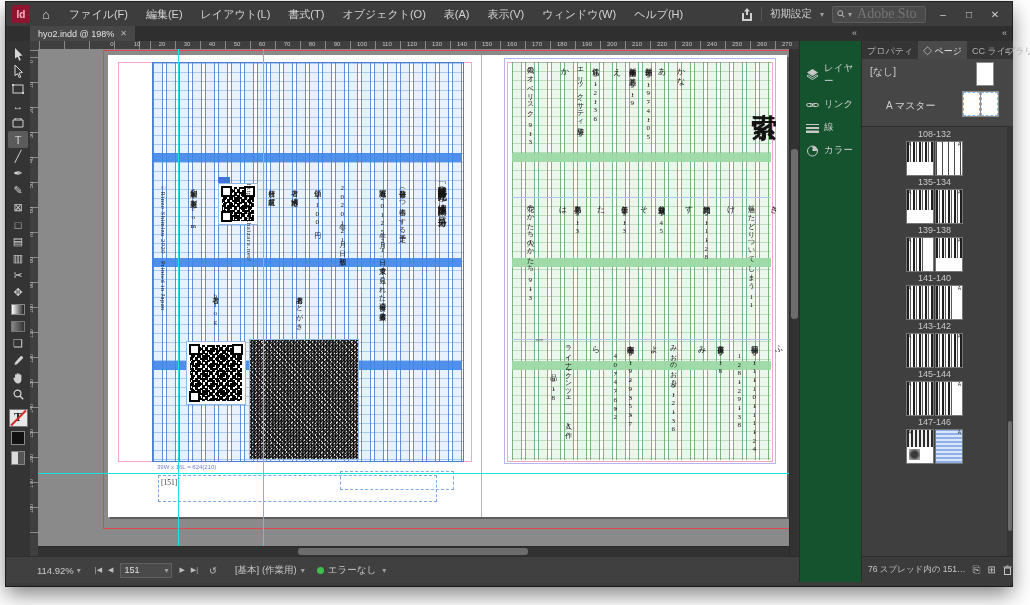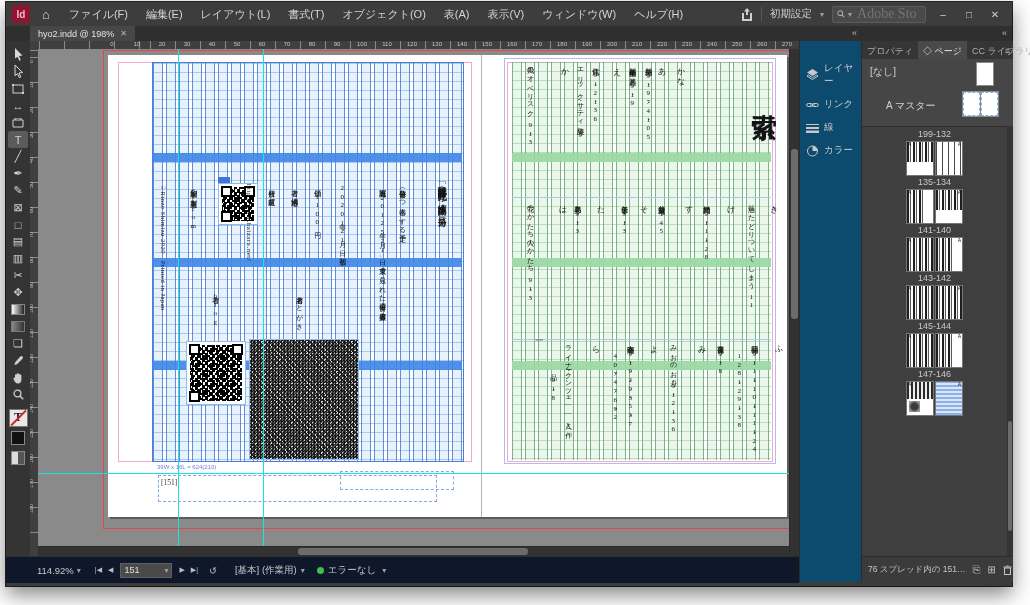--- a/index.html
+++ b/index.html
@@ -88,28 +88,28 @@
   .folio{position:absolute;font-size:7.5px;color:#3a3a3a;font-family:"Liberation Serif",serif;}
   .secline{position:absolute;height:1px;background:#adc6ee;}
   .spineline{position:absolute;width:1px;background:#b5b5b5;}
   .pgshadow-r{position:absolute;width:2px;background:#5c5c5c;}
   .pgshadow-b{position:absolute;height:2px;background:#5c5c5c;}
   
   .vscroll{left:789px;top:49px;width:10px;height:507px;background:#323232;border-left:1px solid #2a2a2a;}
   .vscroll .thumb{position:absolute;left:1px;top:100px;width:7px;height:170px;background:#6c6c6c;border-radius:3px;}
   .hscroll{left:38px;top:546px;width:751px;height:10px;background:#323232;border-top:1px solid #2a2a2a;}
   .hscroll .thumb{position:absolute;top:1px;left:260px;height:7px;width:230px;background:#6c6c6c;border-radius:3px;}
-  .statusbar{left:6px;top:556px;width:793px;height:26px;background:#0f172a;border-top:1px solid #2e2e2e;
+  .statusbar{left:6px;top:556px;width:793px;height:26px;background:#404040;border-top:1px solid #2e2e2e;
              display:flex;align-items:center;color:#c8c8c8;font-size:9.5px;}
   .statusbar .navg{color:#bdbdbd;font-size:7px;margin:0 3px;}
   .pagefield{width:44px;height:13px;background:#4a4a4a;border:1px solid #606060;display:flex;align-items:center;
              justify-content:space-between;padding:0 3px;margin:0 4px;font-size:9px;color:#e0e0e0;}
   .gdot{width:7px;height:7px;border-radius:50%;background:#3fbf4d;margin:0 4px 0 12px;}
   
-  .dockstrip{left:799px;top:41px;width:62px;height:541px;background:#0c4a6e;border-left:1px solid #2b2b2b;}
+  .dockstrip{left:799px;top:41px;width:62px;height:541px;background:#14532d;border-left:1px solid #2b2b2b;}
   .dockitem{display:flex;align-items:center;gap:5px;padding:5px 6px;color:#cccccc;font-size:9.5px;}
   .panel{left:861px;top:41px;width:151px;height:541px;background:#3f3f3f;border-left:1px solid #2b2b2b;}
   .ptabs{position:absolute;left:0;top:0;width:151px;height:18px;background:#353535;display:flex;align-items:stretch;}
   .ptab{font-size:9px;color:#b0b0b0;padding:4px 5px 0;white-space:nowrap;}
   .ptab.active{background:#4a4a4a;color:#e8e8e8;}
   .pmenu{position:absolute;right:3px;top:5px;color:#c0c0c0;font-size:9px;}
   .masters{position:absolute;left:0;top:18px;width:151px;height:67px;background:#464646;border-bottom:1px solid #2c2c2c;}
   .mlabel{position:absolute;color:#d2d2d2;font-size:10px;}
   .m-single{position:absolute;width:16px;height:22px;background:#fff;border:1px solid #8a8a8a;}
   .m-page{position:absolute;width:17px;height:24px;background:#fff;outline:1px dashed #7fb4e8;outline-offset:-2px;border:1px solid #8a8a8a;}
@@ -487,32 +487,43 @@
     <div class="masters">
       <div class="mlabel" style="left:8px;top:6px;">[なし]</div>
       <div class="m-single" style="left:114px;top:3px;"></div>
       <div class="mlabel" style="left:24px;top:40px;">A マスター</div>
       <div class="m-page" style="left:100px;top:32px;"></div>
       <div class="m-page" style="left:118px;top:32px;"></div>
     </div>
     <div class="spread-list" id="spreadlist">
         <div style="height: 2px;"></div>
         <div class="spread-item">
-          <div class="spread-label">199-132</div>
+          <div class="spread-label">108-132</div>
         </div>
         <div class="spread-item">
           <div class="thumb-row">
             <div class="pthumb t-top">
               <span class="amark al">A</span>
             </div>
             <div class="pthumb t-sparse">
               <span class="amark ar">A</span>
             </div>
           </div>
           <div class="spread-label">135-134</div>
+        </div>
+        <div class="spread-item">
+          <div class="thumb-row">
+            <div class="pthumb t-top">
+              <span class="amark al">A</span>
+            </div>
+            <div class="pthumb t-full">
+              <span class="amark ar">A</span>
+            </div>
+          </div>
+          <div class="spread-label">139-138</div>
         </div>
         <div class="spread-item">
           <div class="thumb-row">
             <div class="pthumb t-left">
               <span class="amark al">A</span>
             </div>
             <div class="pthumb t-top">
               <span class="amark ar">A</span>
             </div>
           </div>

